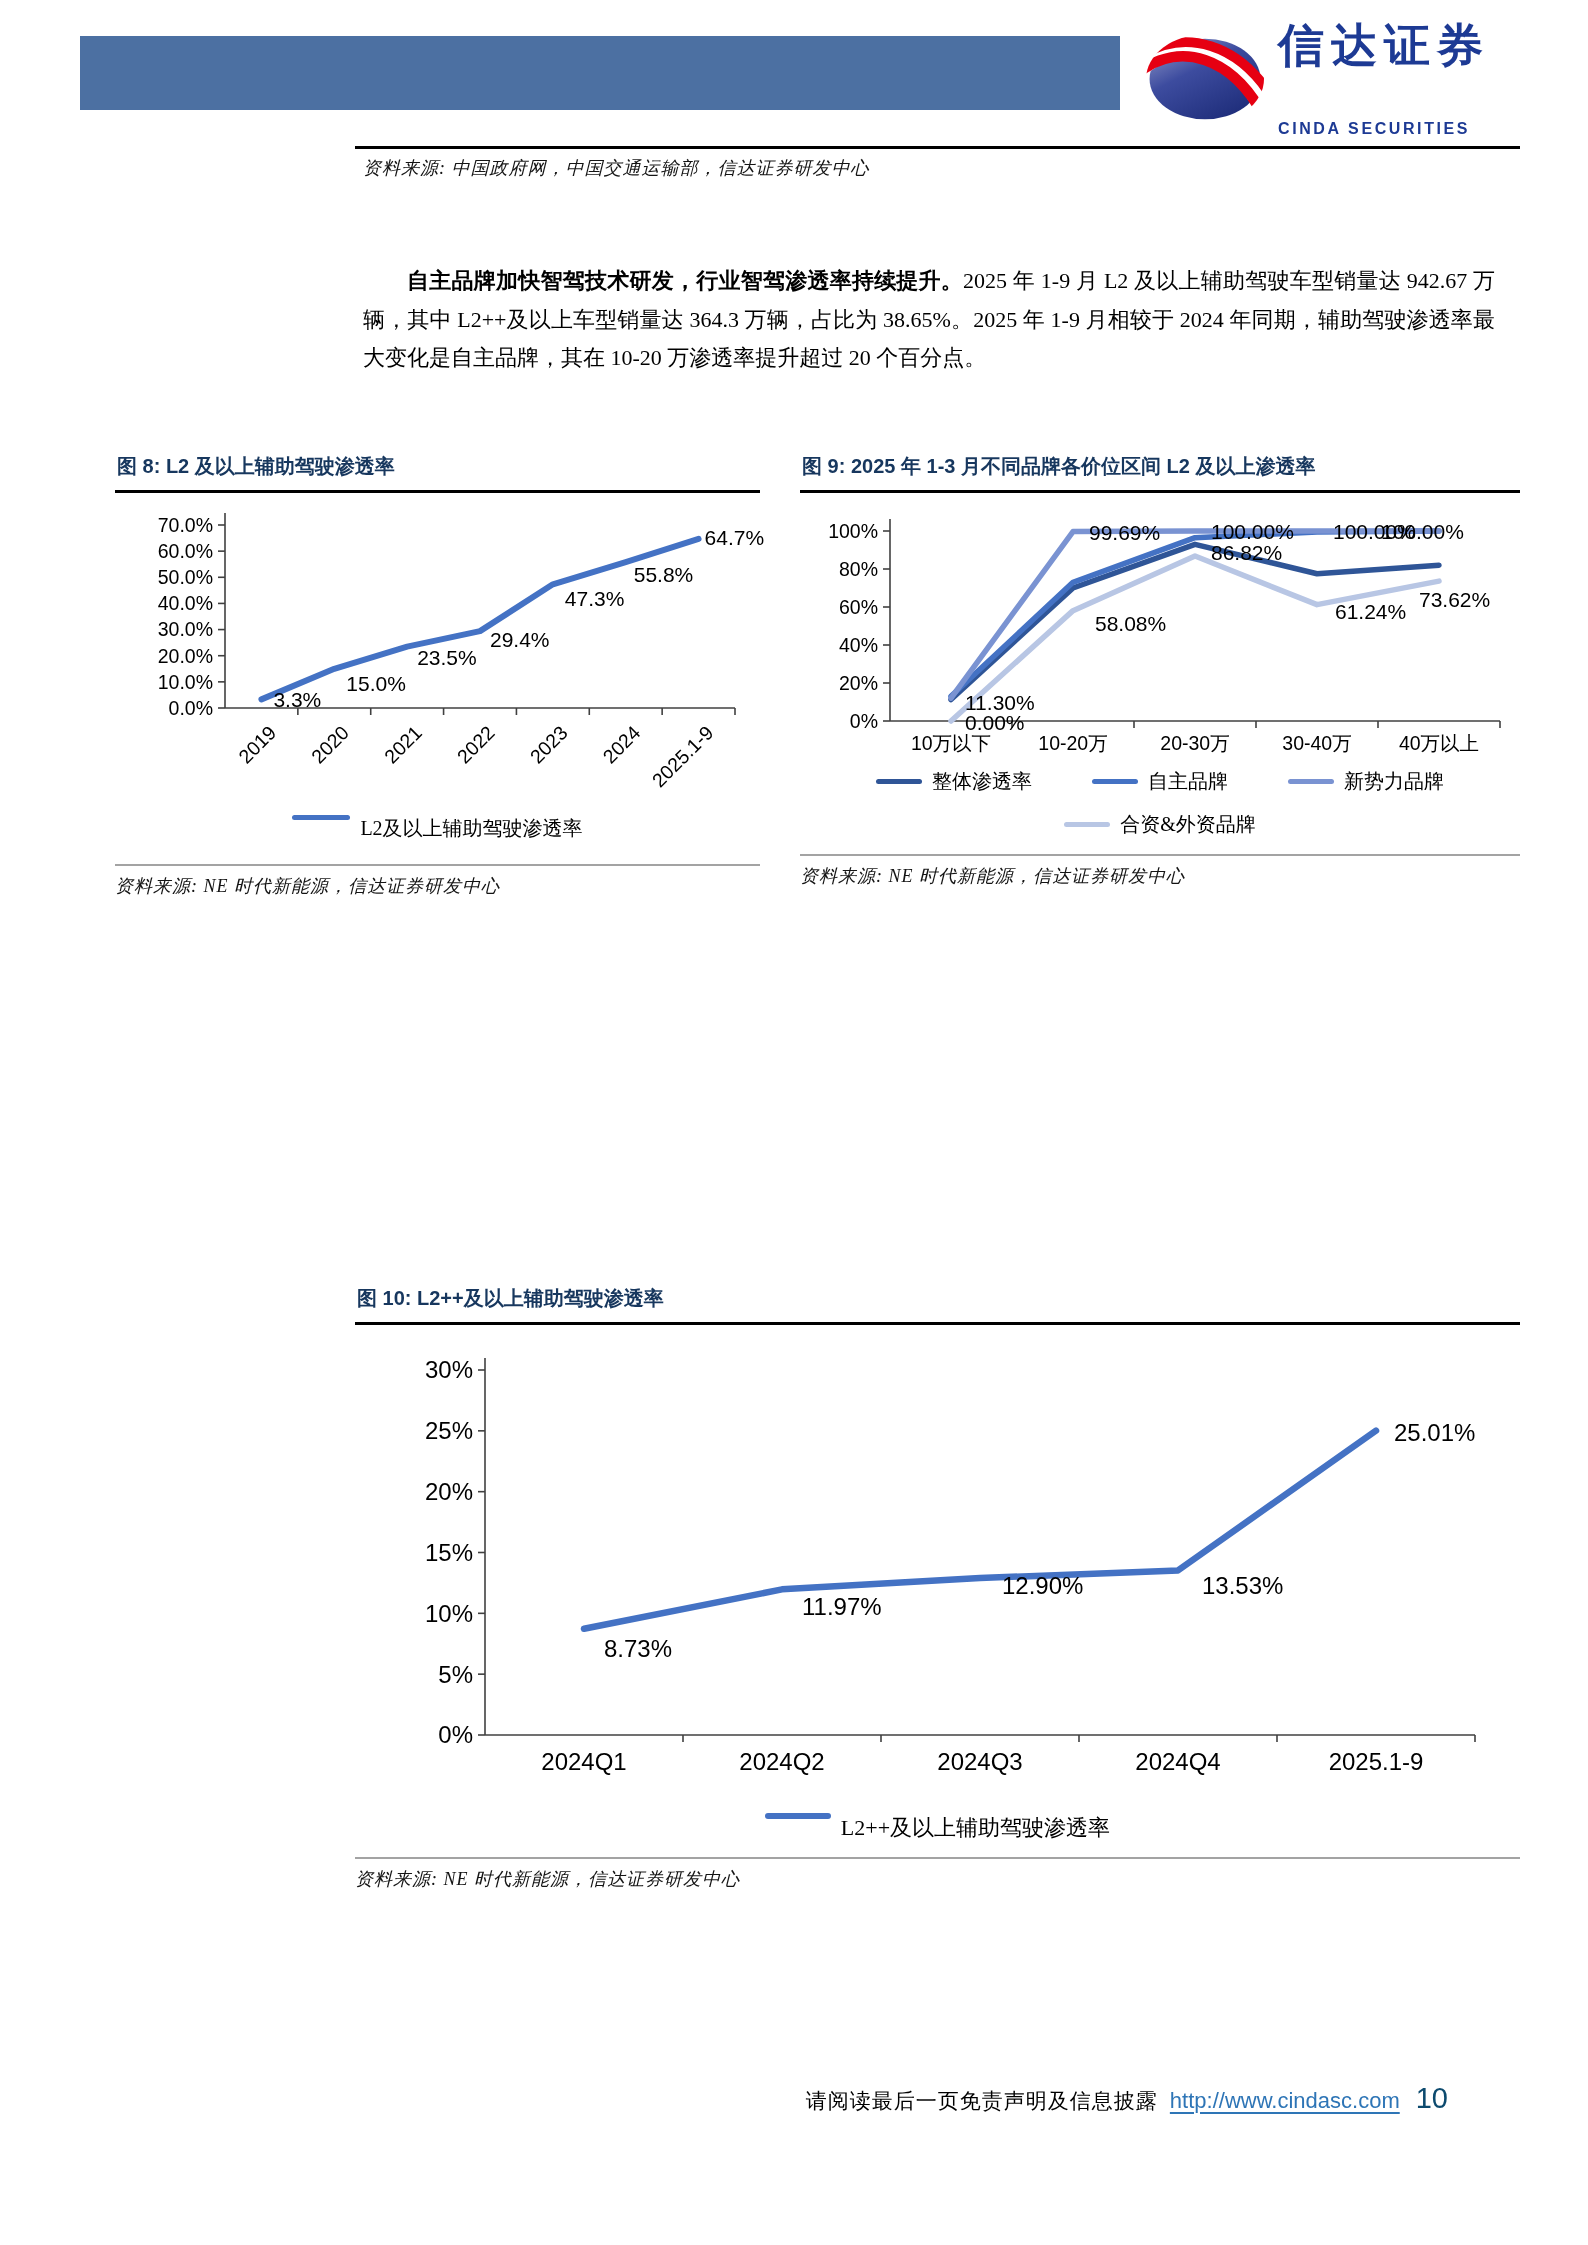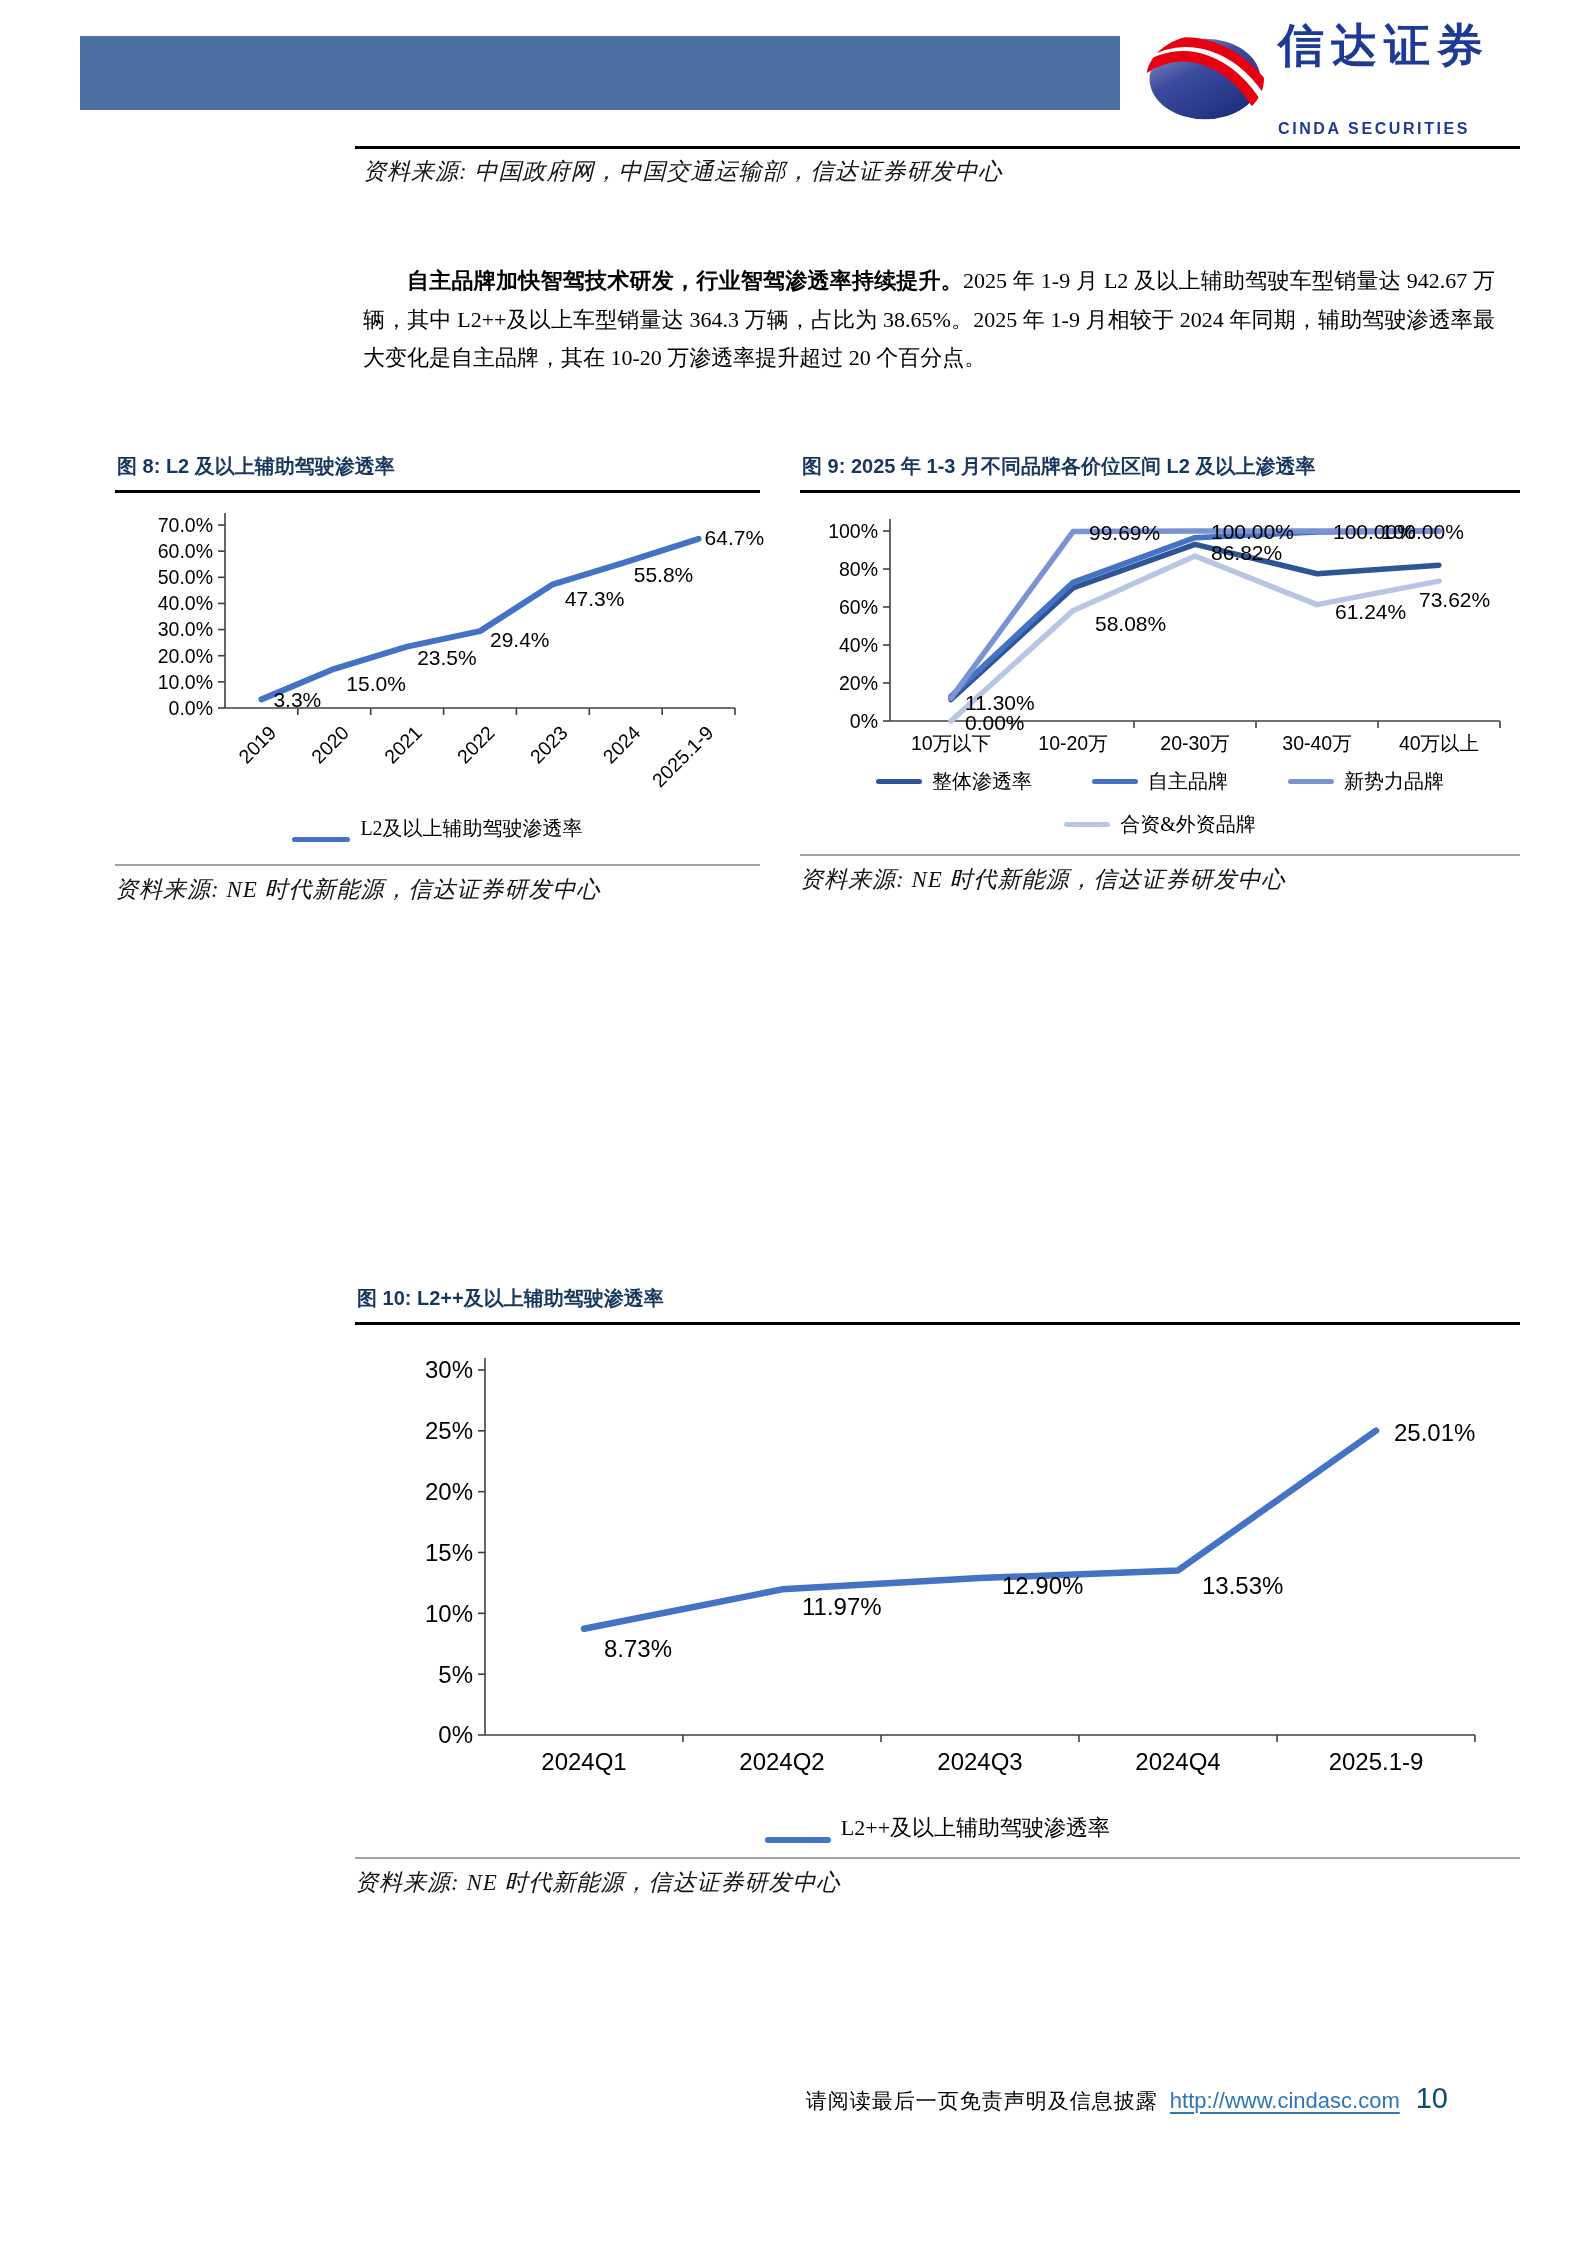--- a/index.html
+++ b/index.html
@@ -10,41 +10,41 @@
   .header-bar{position:absolute;left:80px;top:36px;width:1040px;height:74px;background:#4C70A2;}
   .logo{position:absolute;left:1146px;top:20px;display:flex;align-items:center;}
   .logo-mark{width:118px;height:94px;flex:0 0 auto;}
   .brand{margin-left:14px;display:flex;flex-direction:column;justify-content:center;gap:48px;}
   .brand-cn{font-family:"Liberation Sans","DejaVu Sans",sans-serif;font-weight:700;
             font-size:46px;line-height:50px;color:#1D3A94;letter-spacing:7px;white-space:nowrap;}
   .brand-en{font-family:"Liberation Sans","DejaVu Sans",sans-serif;font-weight:700;
             font-size:16px;color:#1D3A94;letter-spacing:2.6px;margin-top:2px;white-space:nowrap;}
 
   .rule-top{position:absolute;left:355px;top:146px;width:1165px;height:3px;background:#000;}
-  .src-note{font-style:italic;font-size:23px;color:#141414;letter-spacing:1px;}
+  .src-note{font-style:italic;font-size:18px;color:#141414;letter-spacing:1px;}
   .src-top{position:absolute;left:363px;top:156px;}
 
   
   .para{position:absolute;left:363px;width:1132px;font-size:22px;line-height:38.5px;
         text-align:justify;text-indent:44px;color:#000;}
   .para b{font-weight:700;}
   .p1{top:262px;}
   .p2{top:1042px;}
 
   
   .figure{position:absolute;}
   .fig8{left:115px;top:450px;width:645px;}
   .fig9{left:800px;top:450px;width:720px;}
   .fig10{left:355px;top:1282px;width:1165px;}
   .fig-title{font-family:"Liberation Sans","DejaVu Sans",sans-serif;font-weight:700;
              font-size:20px;color:#17375E;padding:3px 2px 10px 2px;border-bottom:3px solid #000;
              white-space:nowrap;}
   .chart{margin-top:10px;}
   .chart svg{display:block;overflow:visible;}
-  .legend{display:flex;justify-content:center;align-items:flex-end;gap:10px;
+  .legend{display:flex;justify-content:center;align-items:flex-start;gap:10px;
           font-size:20px;font-family:"Liberation Serif","DejaVu Serif",serif;}
   .legend-line{display:inline-block;height:5px;border-radius:3px;background:#4472C4;}
   .legend-grid{display:flex;flex-wrap:wrap;justify-content:center;column-gap:60px;row-gap:16px;
                margin-top:0;}
   .legend-item{display:flex;align-items:center;gap:10px;font-size:20px;}
   .fig-source{border-top:2px solid #a3a3a3;padding-top:8px;}
   .fig8 .legend{margin-top:2px;}
   .fig8 .fig-source{margin-top:22px;}
   .fig9 .fig-source{margin-top:16px;}
   .fig10 .legend{margin-top:8px;}

